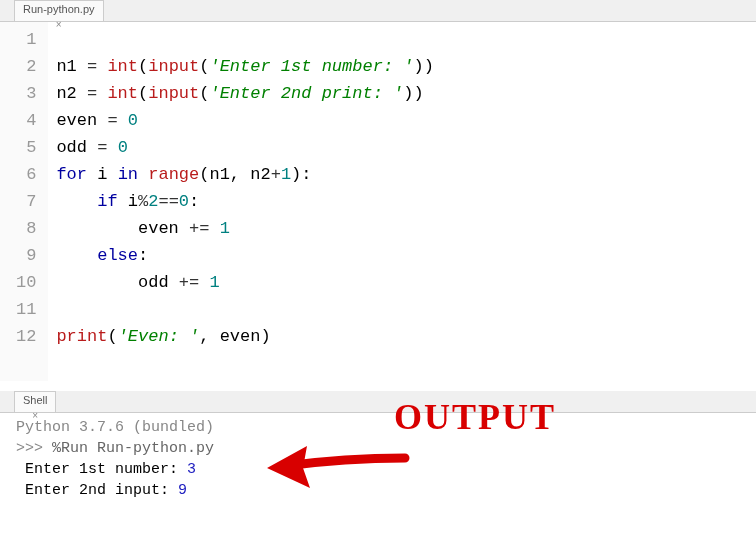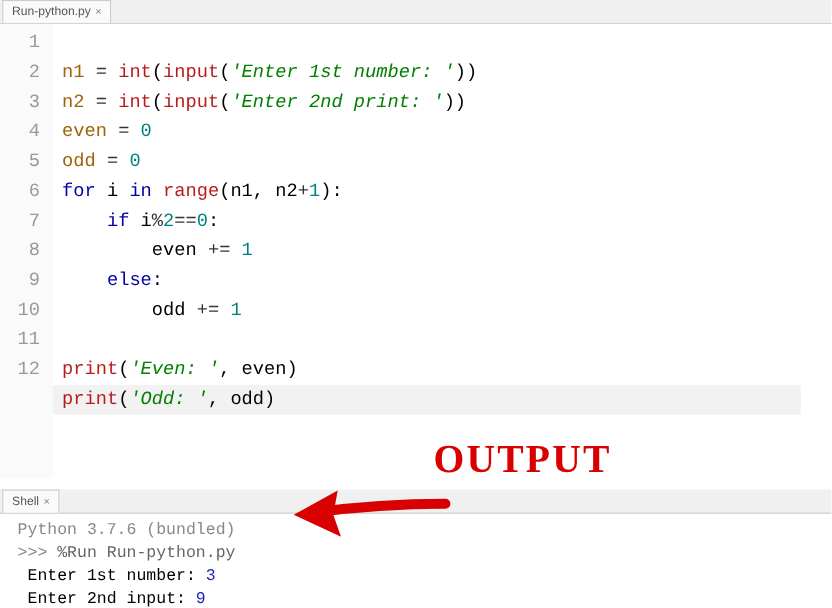--- a/index.html
+++ b/index.html
@@ -21,21 +21,22 @@
     background: #fafafa;
     border: 1px solid #ccc;
     border-bottom: none;
     padding: 2px 8px;
     font-family: Arial, sans-serif;
     font-size: 11px;
     color: #555;
     display: flex;
     align-items: center;
     gap: 4px;
-    margin-left: 2px;
+    margin-left: 14px;
+    flex-direction: column;
   }
   .tab-close {
     color: #888;
     font-size: 10px;
     cursor: pointer;
   }
   .editor {
     display: flex;
     background: #ffffff;
   }
@@ -53,21 +54,21 @@
     font-size: 17px;
     line-height: 27px;
     white-space: pre;
   }
   .code .line.hl { background: #f2f2f2; margin-left:-8px; padding-left:8px; display:block; width:680px;}
   .kw { color: #0000a0; font-weight: normal; }
   .func { color: #b91c1c; }
   .str { color: #008000; font-style: italic; }
   .num { color: #008080; }
   .op { color: #333; }
-  .id { color: #a16207; }
+  .id { color: #000000; }
 
   .shell-wrap {
     margin-top: 10px;
   }
   .shell {
     padding: 4px 10px 8px 16px;
     font-size: 15px;
     line-height: 21px;
     white-space: pre;
   }
@@ -125,21 +126,20 @@
 <span class="line"><span class="id">n2 </span><span class="op">=</span><span> </span><span class="func">int</span><span>(</span><span class="func">input</span><span>(</span><span class="str">'Enter 2nd print: '</span><span>))</span></span>
 <span class="line"><span class="id">even </span><span class="op">=</span><span> </span><span class="num">0</span></span>
 <span class="line"><span class="id">odd </span><span class="op">=</span><span> </span><span class="num">0</span></span>
 <span class="line"><span class="kw">for</span><span> i </span><span class="kw">in</span><span> </span><span class="func">range</span><span>(n1, n2</span><span class="op">+</span><span class="num">1</span><span>):</span></span>
 <span class="line"><span>    </span><span class="kw">if</span><span> i</span><span class="op">%</span><span class="num">2</span><span class="op">==</span><span class="num">0</span><span>:</span></span>
 <span class="line"><span>        even </span><span class="op">+=</span><span> </span><span class="num">1</span></span>
 <span class="line"><span>    </span><span class="kw">else</span><span>:</span></span>
 <span class="line"><span>        odd </span><span class="op">+=</span><span> </span><span class="num">1</span></span>
 <span class="line"></span>
 <span class="line"><span class="func">print</span><span>(</span><span class="str">'Even: '</span><span>, even)</span></span>
-<span class="line hl"><span class="func">print</span><span>(</span><span class="str">'Odd: '</span><span>, odd)</span></span>
   </div>
 </div>
 
 <div class="shell-wrap">
   <div class="tab-bar">
     <div class="tab">
       <span>Shell</span>
       <span class="tab-close">×</span>
     </div>
   </div>

